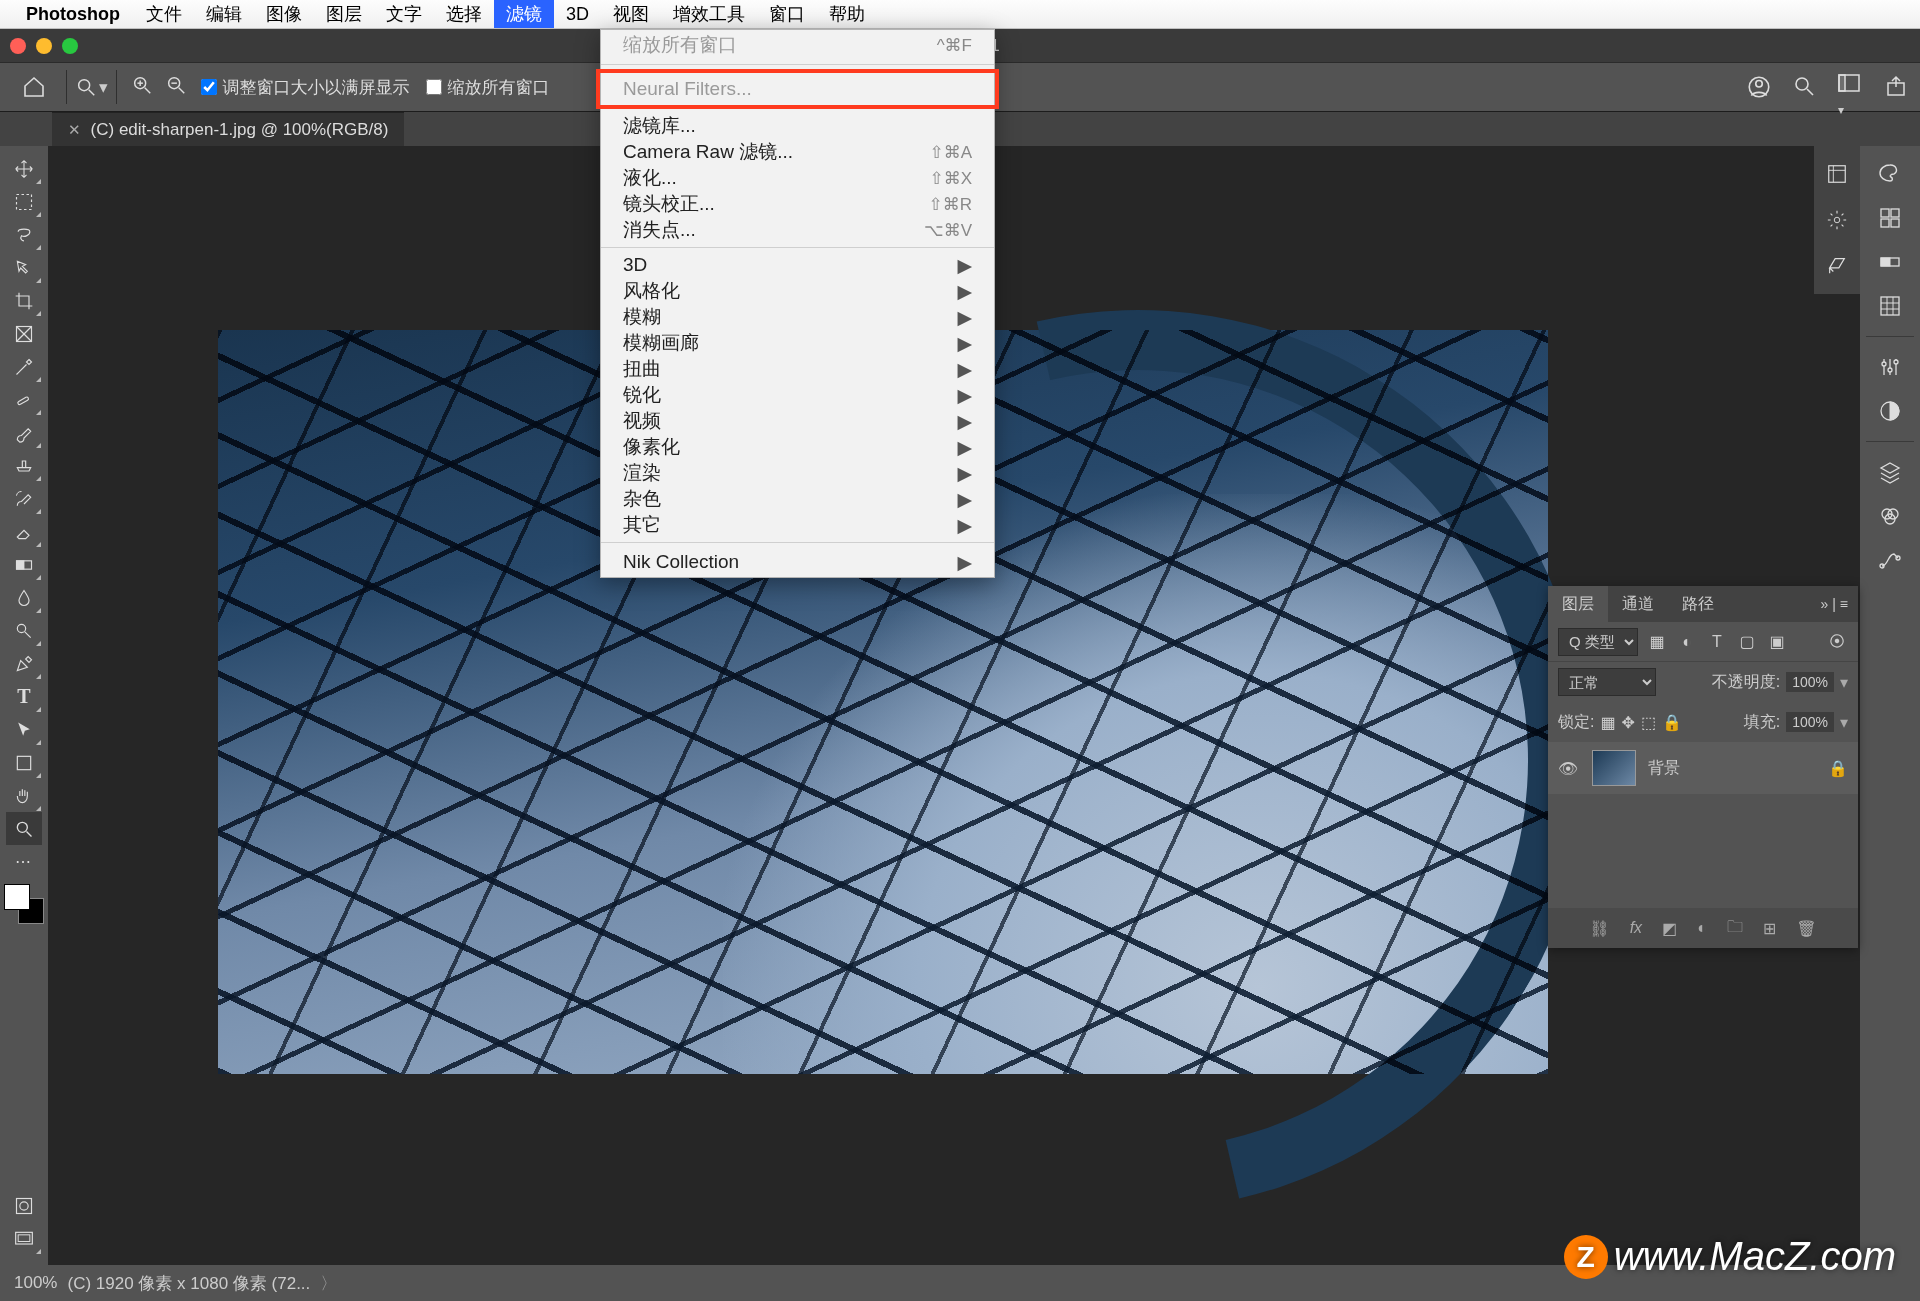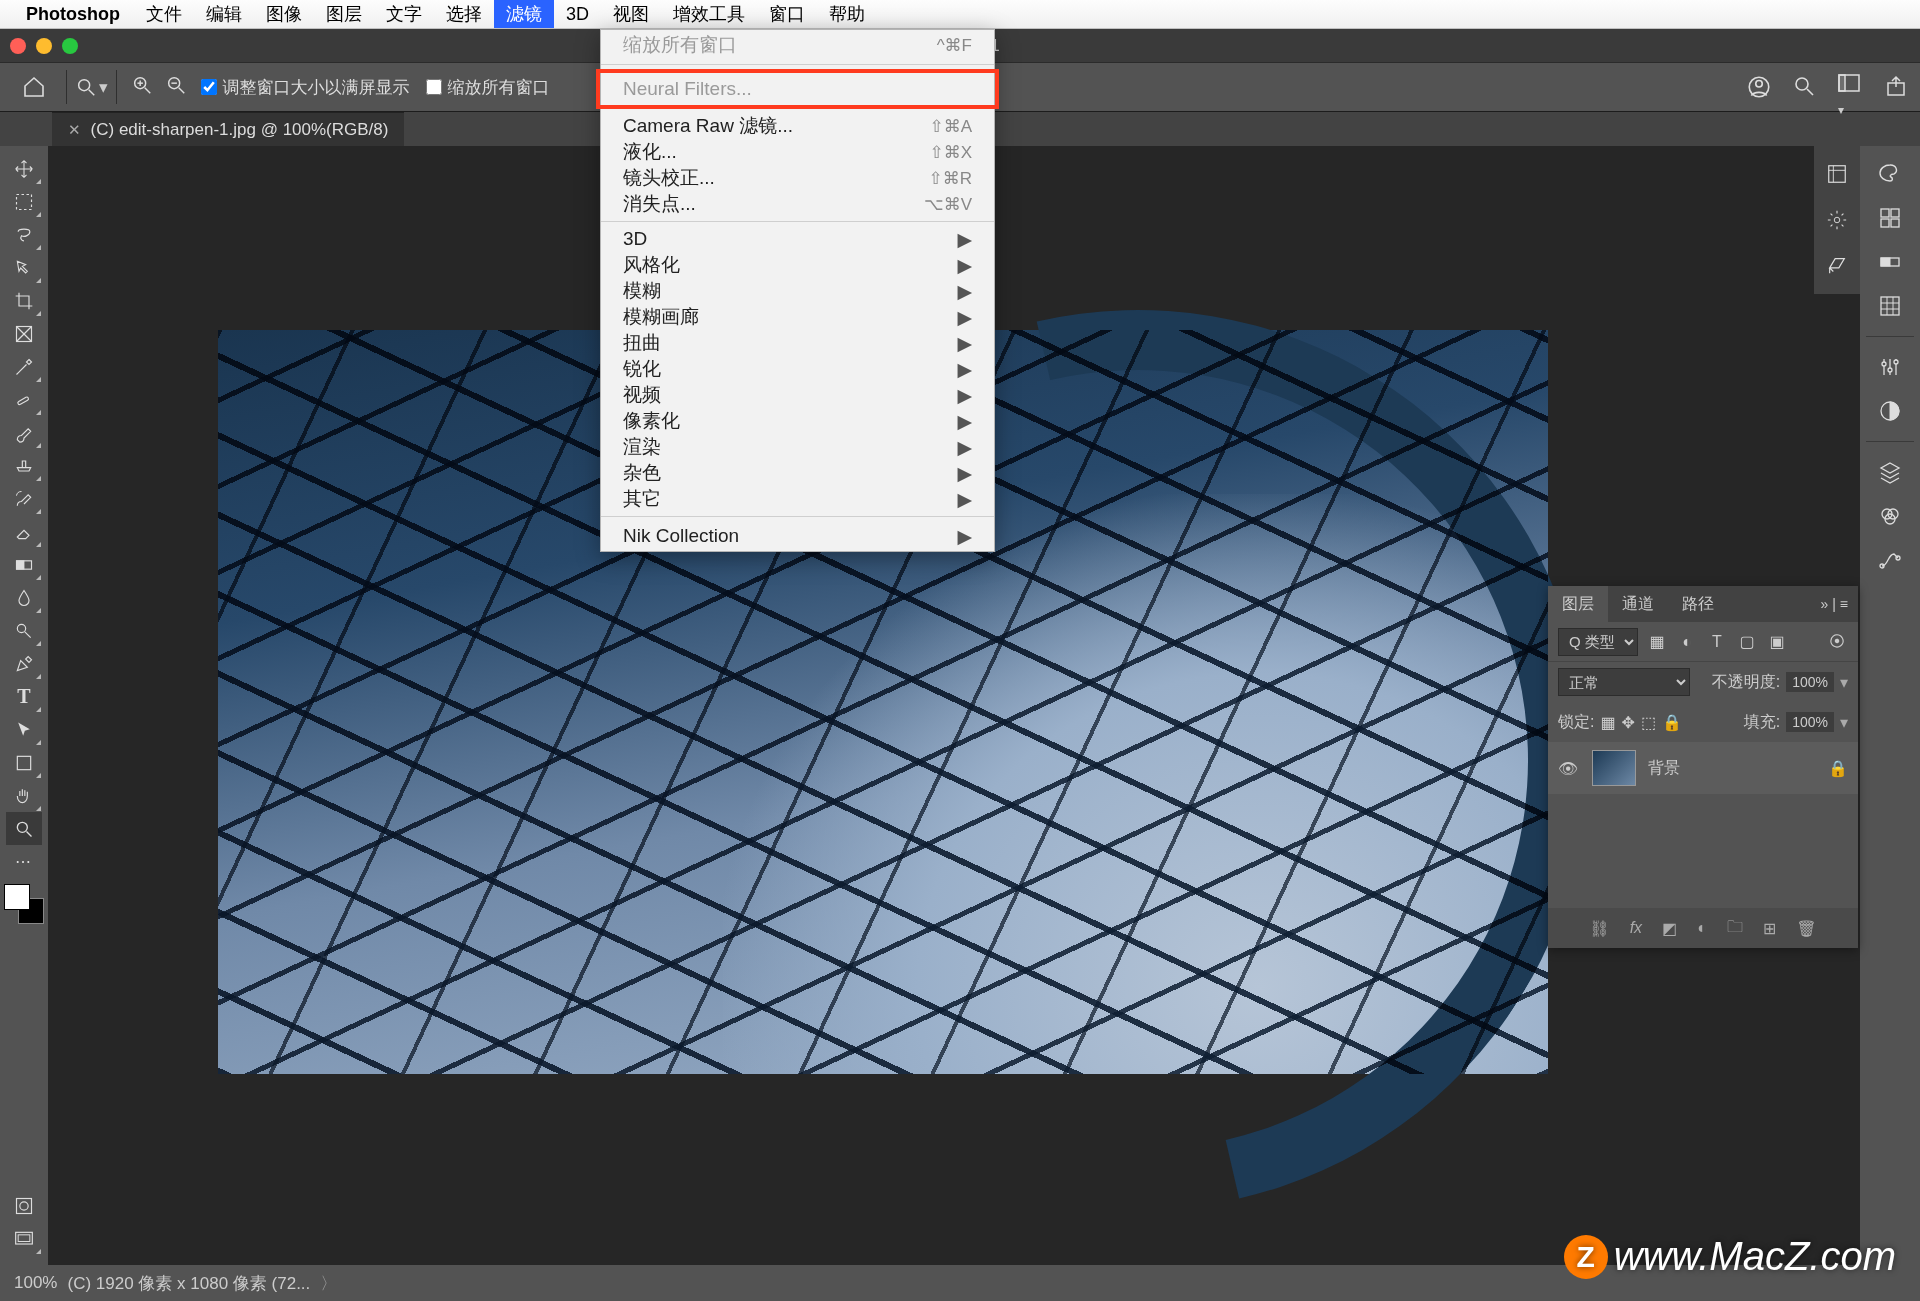--- a/index.html
+++ b/index.html
@@ -456,21 +456,21 @@
     <div class="lp-row">
       <select class="lp-select"><option>Q 类型</option></select>
       <div class="mini-ic">▦</div>
       <div class="mini-ic">◐</div>
       <div class="mini-ic">T</div>
       <div class="mini-ic">▢</div>
       <div class="mini-ic">▣</div>
       <div class="mini-ic" style="margin-left:auto;">⦿</div>
     </div>
     <div class="lp-opacity-row">
-      <select class="lp-select" style="width:132px;"><option>正常</option></select>
+      <select class="lp-select" style="width:98px;"><option>正常</option></select>
       <div class="grp">
         <span>不透明度:</span>
         <span class="val">100%</span>
           <span style="color:#aaa;">▾</span>
       </div>
     </div>
     <div class="lp-opacity-row">
       <div class="grp">
         <span>锁定:</span>
         <span class="mini-ic">▦</span>
@@ -514,20 +514,23 @@
     <span>缩放所有窗口</span>
       <span class="sc">^⌘F</span>
   </div>
   <hr>
   <hr>
   <div class="row disabled tall">
     <span>Neural Filters...</span>
   </div>
   <hr>
   <div class="row">
+      <span>滤镜库...</span>
+    </div>
+  <div class="row">
       <span>Camera Raw 滤镜...</span>
       <span class="sc">⇧⌘A</span>
     </div>
   <div class="row">
       <span>液化...</span>
       <span class="sc">⇧⌘X</span>
     </div>
   <div class="row">
       <span>镜头校正...</span>
       <span class="sc">⇧⌘R</span>

